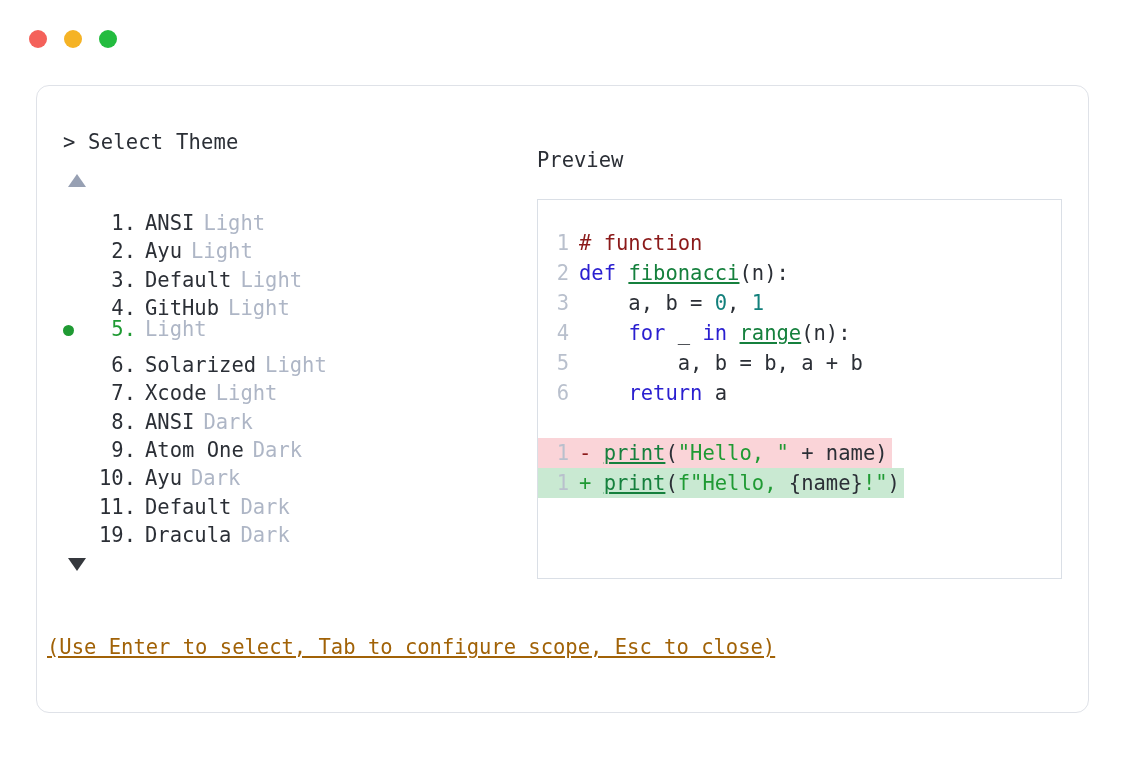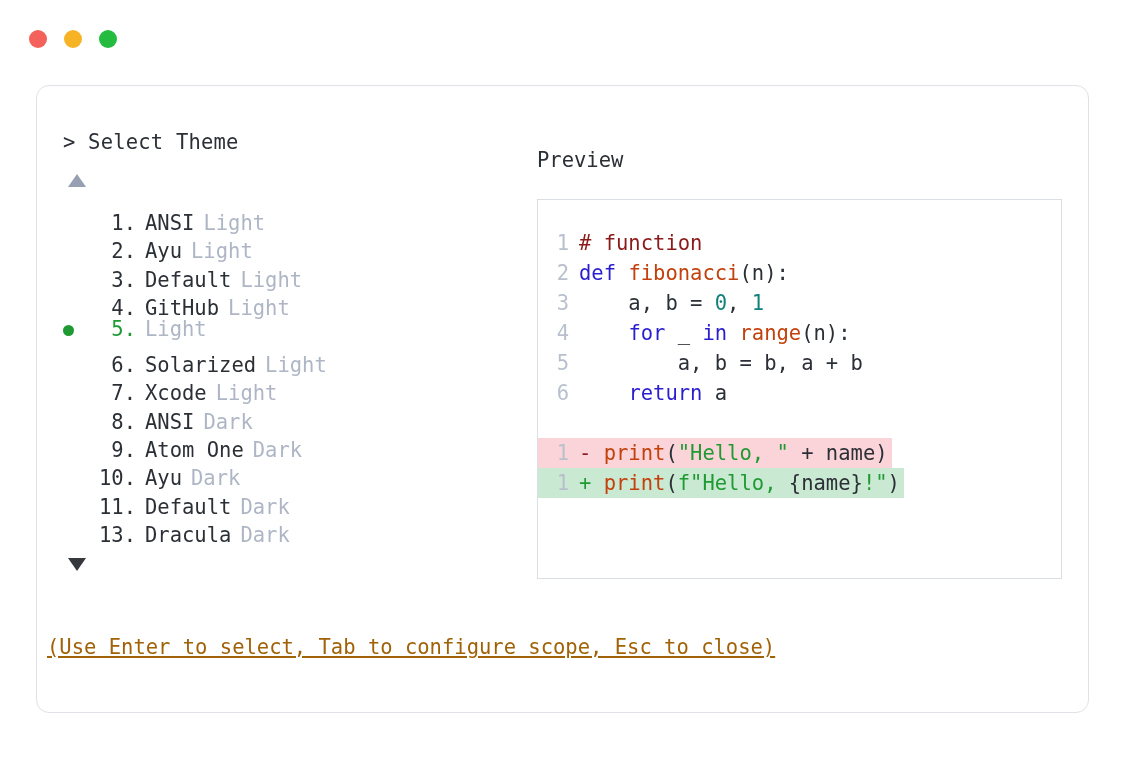--- a/index.html
+++ b/index.html
@@ -171,21 +171,21 @@
     text-align: right;
     color: #b9c0cd;
     margin-right: 10px;
   }
   .code-txt { color: #2b2f36; }
   .blank-line { height: 30px; }
 
   
   .t-comment { color: #8b1a1a; }
   .t-kw      { color: #2a1fd0; }
-  .t-fn      { color: #c2410c; }
+  .t-fn      { color: #15803d; text-decoration: underline; }
   .t-num     { color: #13807c; }
   .t-str     { color: #1f9a33; }
   .t-punc    { color: #2b2f36; }
 
   .diff-del { background: #fad4d8; }
   .diff-add { background: #c9e9d2; }
   .diff-del .ln, .diff-add .ln { color: #b9c0cd; }
   .diff-del .sign { color: #8b1a1a; }
   .diff-add .sign { color: #1f9a33; }
 </style>
@@ -208,21 +208,21 @@
         <li class="theme-row"><span class="bullet-cell"></span><span class="idx">2.</span><span class="tname">Ayu</span><span class="tvariant">Light</span></li>
         <li class="theme-row"><span class="bullet-cell"></span><span class="idx">3.</span><span class="tname">Default</span><span class="tvariant">Light</span></li>
         <li class="theme-row"><span class="bullet-cell"></span><span class="idx">4.</span><span class="tname">GitHub</span><span class="tvariant">Light</span></li>
         <li class="theme-row selected"><span class="bullet-cell"><span class="bullet"></span></span><span class="idx">5.</span><span class="tvariant">Light</span></li>
         <li class="theme-row"><span class="bullet-cell"></span><span class="idx">6.</span><span class="tname">Solarized</span><span class="tvariant">Light</span></li>
         <li class="theme-row"><span class="bullet-cell"></span><span class="idx">7.</span><span class="tname">Xcode</span><span class="tvariant">Light</span></li>
         <li class="theme-row"><span class="bullet-cell"></span><span class="idx">8.</span><span class="tname">ANSI</span><span class="tvariant">Dark</span></li>
         <li class="theme-row"><span class="bullet-cell"></span><span class="idx">9.</span><span class="tname">Atom One</span><span class="tvariant">Dark</span></li>
         <li class="theme-row"><span class="bullet-cell"></span><span class="idx">10.</span><span class="tname">Ayu</span><span class="tvariant">Dark</span></li>
         <li class="theme-row"><span class="bullet-cell"></span><span class="idx">11.</span><span class="tname">Default</span><span class="tvariant">Dark</span></li>
-        <li class="theme-row"><span class="bullet-cell"></span><span class="idx">13.</span><span class="tname">Dracula</span><span class="tvariant">Dark</span></li>
+        <li class="theme-row"><span class="bullet-cell"></span><span class="idx">19.</span><span class="tname">Dracula</span><span class="tvariant">Dark</span></li>
       </ul>
     <div id="arrow-down" class="scroll-arrow"></div>
   </div>
 
   <div id="hint">(Use Enter to select, Tab to configure scope, Esc to close)</div>
 
   <div id="preview">
     <div id="preview-label">Preview</div>
     <div id="code-box">
       <div id="code-body">

